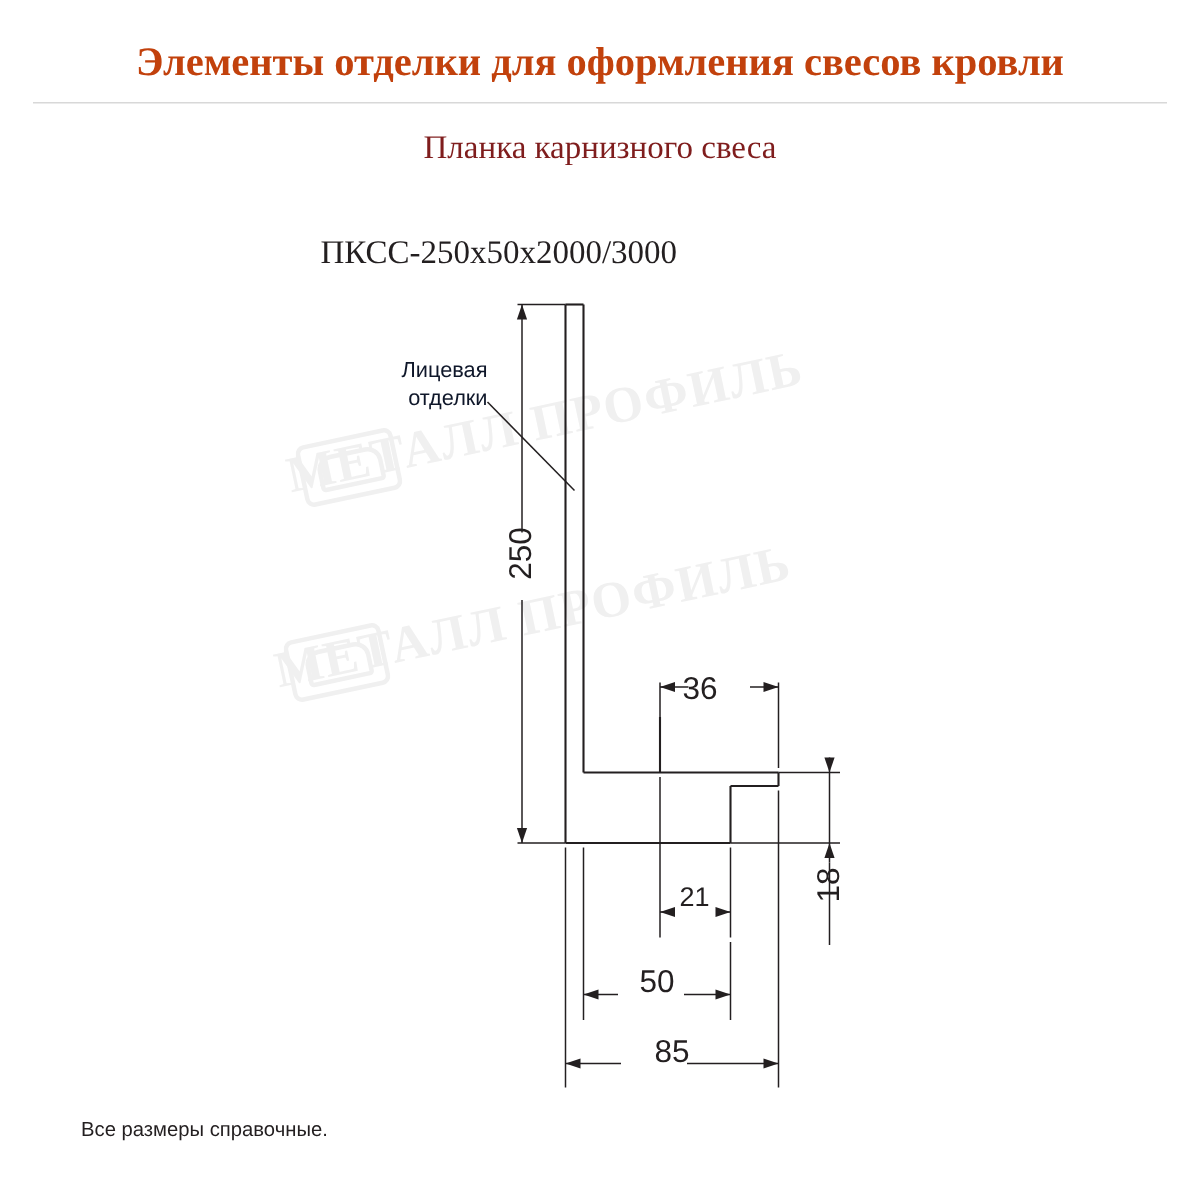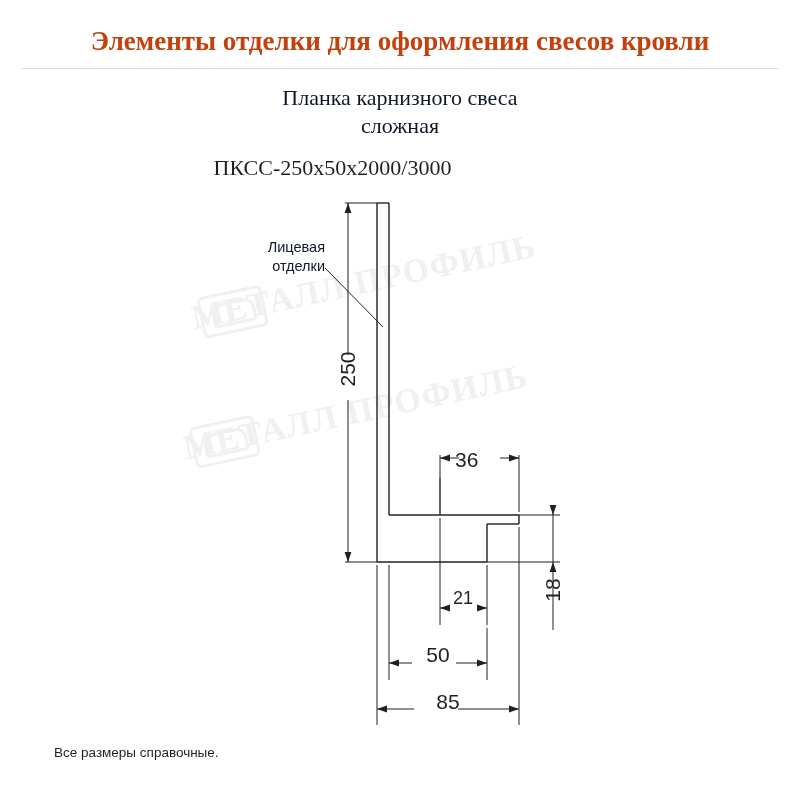--- a/index.html
+++ b/index.html
@@ -39,21 +39,21 @@
   }
   .sub-title {
     position: absolute;
     left: 0;
     top: 84px;
     width: 800px;
     text-align: center;
     font-family: "Liberation Serif", serif;
     font-size: 22px;
     line-height: 28px;
-    color: #0f172a;
+    color: #7f1d1d;
   }
   .code-title {
     position: absolute;
     left: 0;
     top: 155px;
     width: 665px;
     text-align: center;
     font-family: "Liberation Serif", serif;
     font-size: 22px;
     color: #231f20;
@@ -123,21 +123,20 @@
   }
 </style>
 </head>
 <body>
 
 <div class="main-title">Элементы отделки для оформления свесов кровли</div>
 <div class="title-rule"></div>
 
 <div class="sub-title">
   <div>Планка карнизного свеса</div>
-  <div>сложная</div>
 </div>
 
 <div class="code-title">ПКСС-250х50х2000/3000</div>
 
 <div class="wm-logo wml1"></div>
 <div class="watermark wm1">МЕТАЛЛ ПРОФИЛЬ</div>
 <div class="wm-logo wml2"></div>
 <div class="watermark wm2">МЕТАЛЛ ПРОФИЛЬ</div>
 
 <svg class="drawing" viewBox="0 0 800 800" xmlns="http://www.w3.org/2000/svg">

